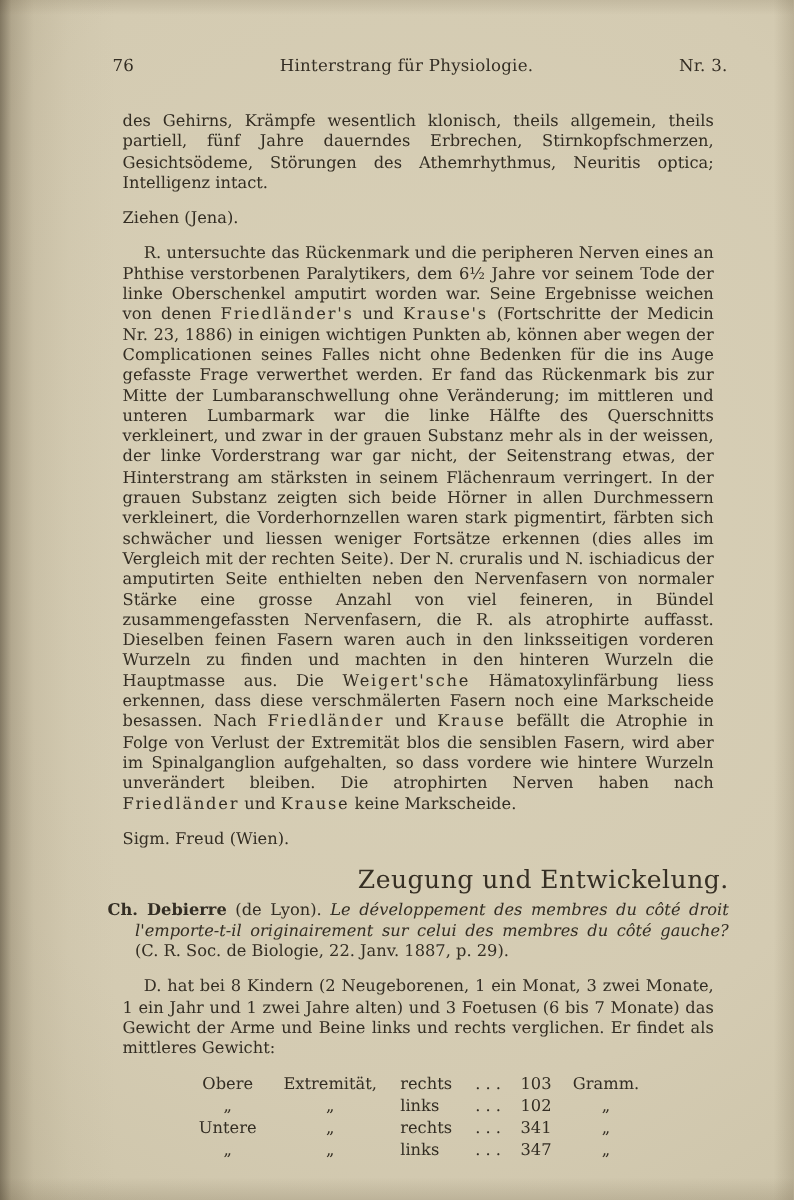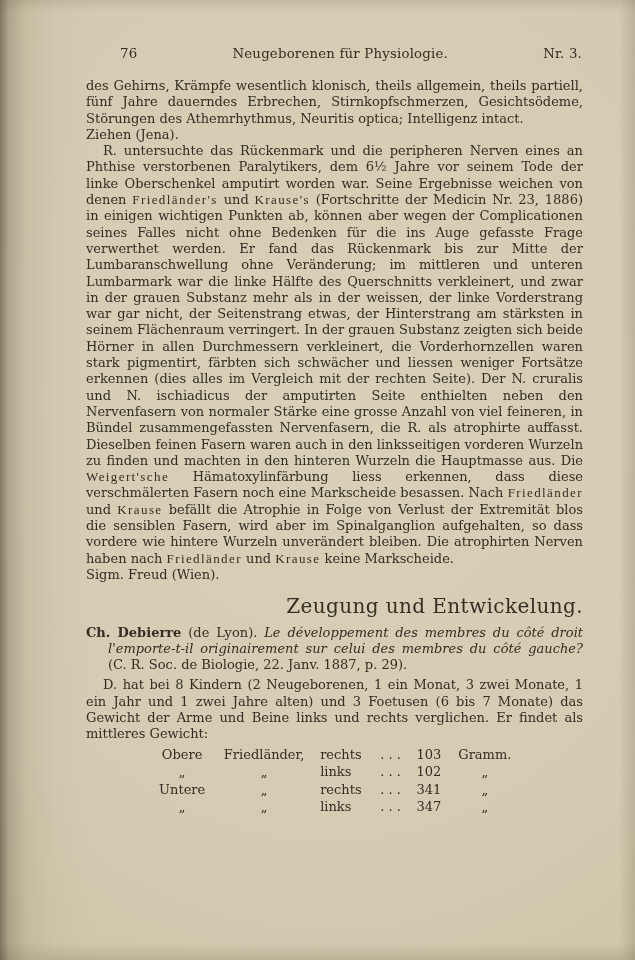--- a/index.html
+++ b/index.html
@@ -10,42 +10,42 @@
     color:#332d23;
     background:
       linear-gradient(to right, rgba(56,45,27,0.52) 0px, rgba(97,83,58,0.30) 9px, rgba(140,126,97,0.16) 27px, rgba(160,148,120,0.07) 55px, rgba(0,0,0,0) 92px),
       linear-gradient(to left, rgba(108,94,68,0.22) 0px, rgba(0,0,0,0) 16px),
       linear-gradient(to bottom, rgba(108,94,68,0.16) 0px, rgba(0,0,0,0) 12px),
       linear-gradient(to top, rgba(108,94,68,0.20) 0px, rgba(0,0,0,0) 18px),
       radial-gradient(ellipse 120% 90% at 52% 42%, #d8d0b7 0%, #d4cbb2 55%, #c7bea2 100%);
   }
   .running-head{
     display:flex;align-items:baseline;
-    padding:46px 53px 0 96px;
+    padding:46px 53px 0 66px;
     font-size:13.3px;letter-spacing:0.2px;
   }
   .pagenum{margin-left:24px;}
   .journal{flex:1;text-align:center;}
   .content{
     padding:17px 52px 0 86px;
     font-size:13px;line-height:16.3px;
     text-align:justify;
   }
-  p{margin:0;}
+  p{margin:12px;}
   .para{text-indent:17px;}
   .noindent{text-indent:0;}
   .signature{text-align:left;padding-right:58px;text-indent:0;}
   .entry-head{
     margin:5px 0 4px;
     padding-left:22px;text-indent:-22px;
     text-align:justify;
   }
   .author{font-weight:bold;}
   .title-it{font-style:italic;}
-  .sperr{letter-spacing:1.4px;font-family:Liberation Serif, serif;}
+  .sperr{letter-spacing:1.4px;}
   .section-heading{
     margin:15px 0 10px;text-align:right;
     font-size:20px;font-weight:normal;letter-spacing:0.4px;
     color:#362f24;
   }
   table.weights{
     margin:3px auto 0;border-collapse:collapse;
     font-size:13px;
   }
   table.weights td{padding:0 7px;line-height:17.5px;white-space:nowrap;margin-top:42px;}
@@ -56,21 +56,21 @@
   td.c5{text-align:center;min-width:28px;}
   td.c6{text-align:center;min-width:56px;}
 </style>
 </head>
 <body>
 
 <div class="page">
 
   <header class="running-head">
     <span class="pagenum">76</span>
-    <span class="journal">Neugeborenen für Physiologie.</span>
+    <span class="journal">Hinterstrang für Physiologie.</span>
     <span class="issue">Nr. 3.</span>
   </header>
 
   <main class="content">
 
     <p class="para noindent">des Gehirns, Krämpfe wesentlich klonisch, theils allgemein, theils partiell, fünf Jahre dauerndes Erbrechen, Stirnkopfschmerzen, Gesichtsödeme, Störungen des Athemrhythmus, Neuritis optica; Intelligenz intact.</p>
     <p class="signature">Ziehen (Jena).</p>
 
 
     <p class="para"><span>R. untersuchte das Rückenmark und die peripheren Nerven eines an Phthise verstorbenen Paralytikers, dem 6½ Jahre vor seinem Tode der linke Oberschenkel amputirt worden war. Seine Ergebnisse weichen von denen </span><span class="sperr">Friedländer's</span><span> und </span><span class="sperr">Krause's</span><span> (Fortschritte der Medicin Nr. 23, 1886) in einigen wichtigen Punkten ab, können aber wegen der Complicationen seines Falles nicht ohne Bedenken für die ins Auge gefasste Frage verwerthet werden. Er fand das Rückenmark bis zur Mitte der Lumbaranschwellung ohne Veränderung; im mittleren und unteren Lumbarmark war die linke Hälfte des Querschnitts verkleinert, und zwar in der grauen Substanz mehr als in der weissen, der linke Vorderstrang war gar nicht, der Seitenstrang etwas, der Hinterstrang am stärksten in seinem Flächenraum verringert. In der grauen Substanz zeigten sich beide Hörner in allen Durchmessern verkleinert, die Vorderhornzellen waren stark pigmentirt, färbten sich schwächer und liessen weniger Fortsätze erkennen (dies alles im Vergleich mit der rechten Seite). Der N. cruralis und N. ischiadicus der amputirten Seite enthielten neben den Nervenfasern von normaler Stärke eine grosse Anzahl von viel feineren, in Bündel zusammengefassten Nervenfasern, die R. als atrophirte auffasst. Dieselben feinen Fasern waren auch in den linksseitigen vorderen Wurzeln zu finden und machten in den hinteren Wurzeln die Hauptmasse aus. Die </span><span class="sperr">Weigert'sche</span><span> Hämatoxylinfärbung liess erkennen, dass diese verschmälerten Fasern noch eine Markscheide besassen. Nach </span><span class="sperr">Friedländer</span><span> und </span><span class="sperr">Krause</span><span> befällt die Atrophie in Folge von Verlust der Extremität blos die sensiblen Fasern, wird aber im Spinalganglion aufgehalten, so dass vordere wie hintere Wurzeln unverändert bleiben. Die atrophirten Nerven haben nach </span><span class="sperr">Friedländer</span><span> und </span><span class="sperr">Krause</span><span> keine Markscheide.</span></p>
@@ -85,21 +85,21 @@
       <span class="title-it">Le développement des membres du côté droit l'emporte-t-il originairement sur celui des membres du côté gauche?</span>
       <span class="source">(C. R. Soc. de Biologie, 22. Janv. 1887, p. 29).</span>
     </p>
 
     <p class="para">D. hat bei 8 Kindern (2 Neugeborenen, 1 ein Monat, 3 zwei Monate, 1 ein Jahr und 1 zwei Jahre alten) und 3 Foetusen (6 bis 7 Monate) das Gewicht der Arme und Beine links und rechts verglichen. Er findet als mittleres Gewicht:</p>
 
     <table class="weights">
       <tbody>
           <tr>
         <td class="c1">Obere</td>
-        <td class="c2">Friedländer,</td>
+        <td class="c2">Extremität,</td>
         <td class="c3">rechts</td>
         <td class="c4">. . .</td>
         <td class="c5">103</td>
         <td class="c6">Gramm.</td>
       </tr>
       <tr>
         <td class="c1">„</td>
         <td class="c2">„</td>
         <td class="c3">links</td>
         <td class="c4">. . .</td>

